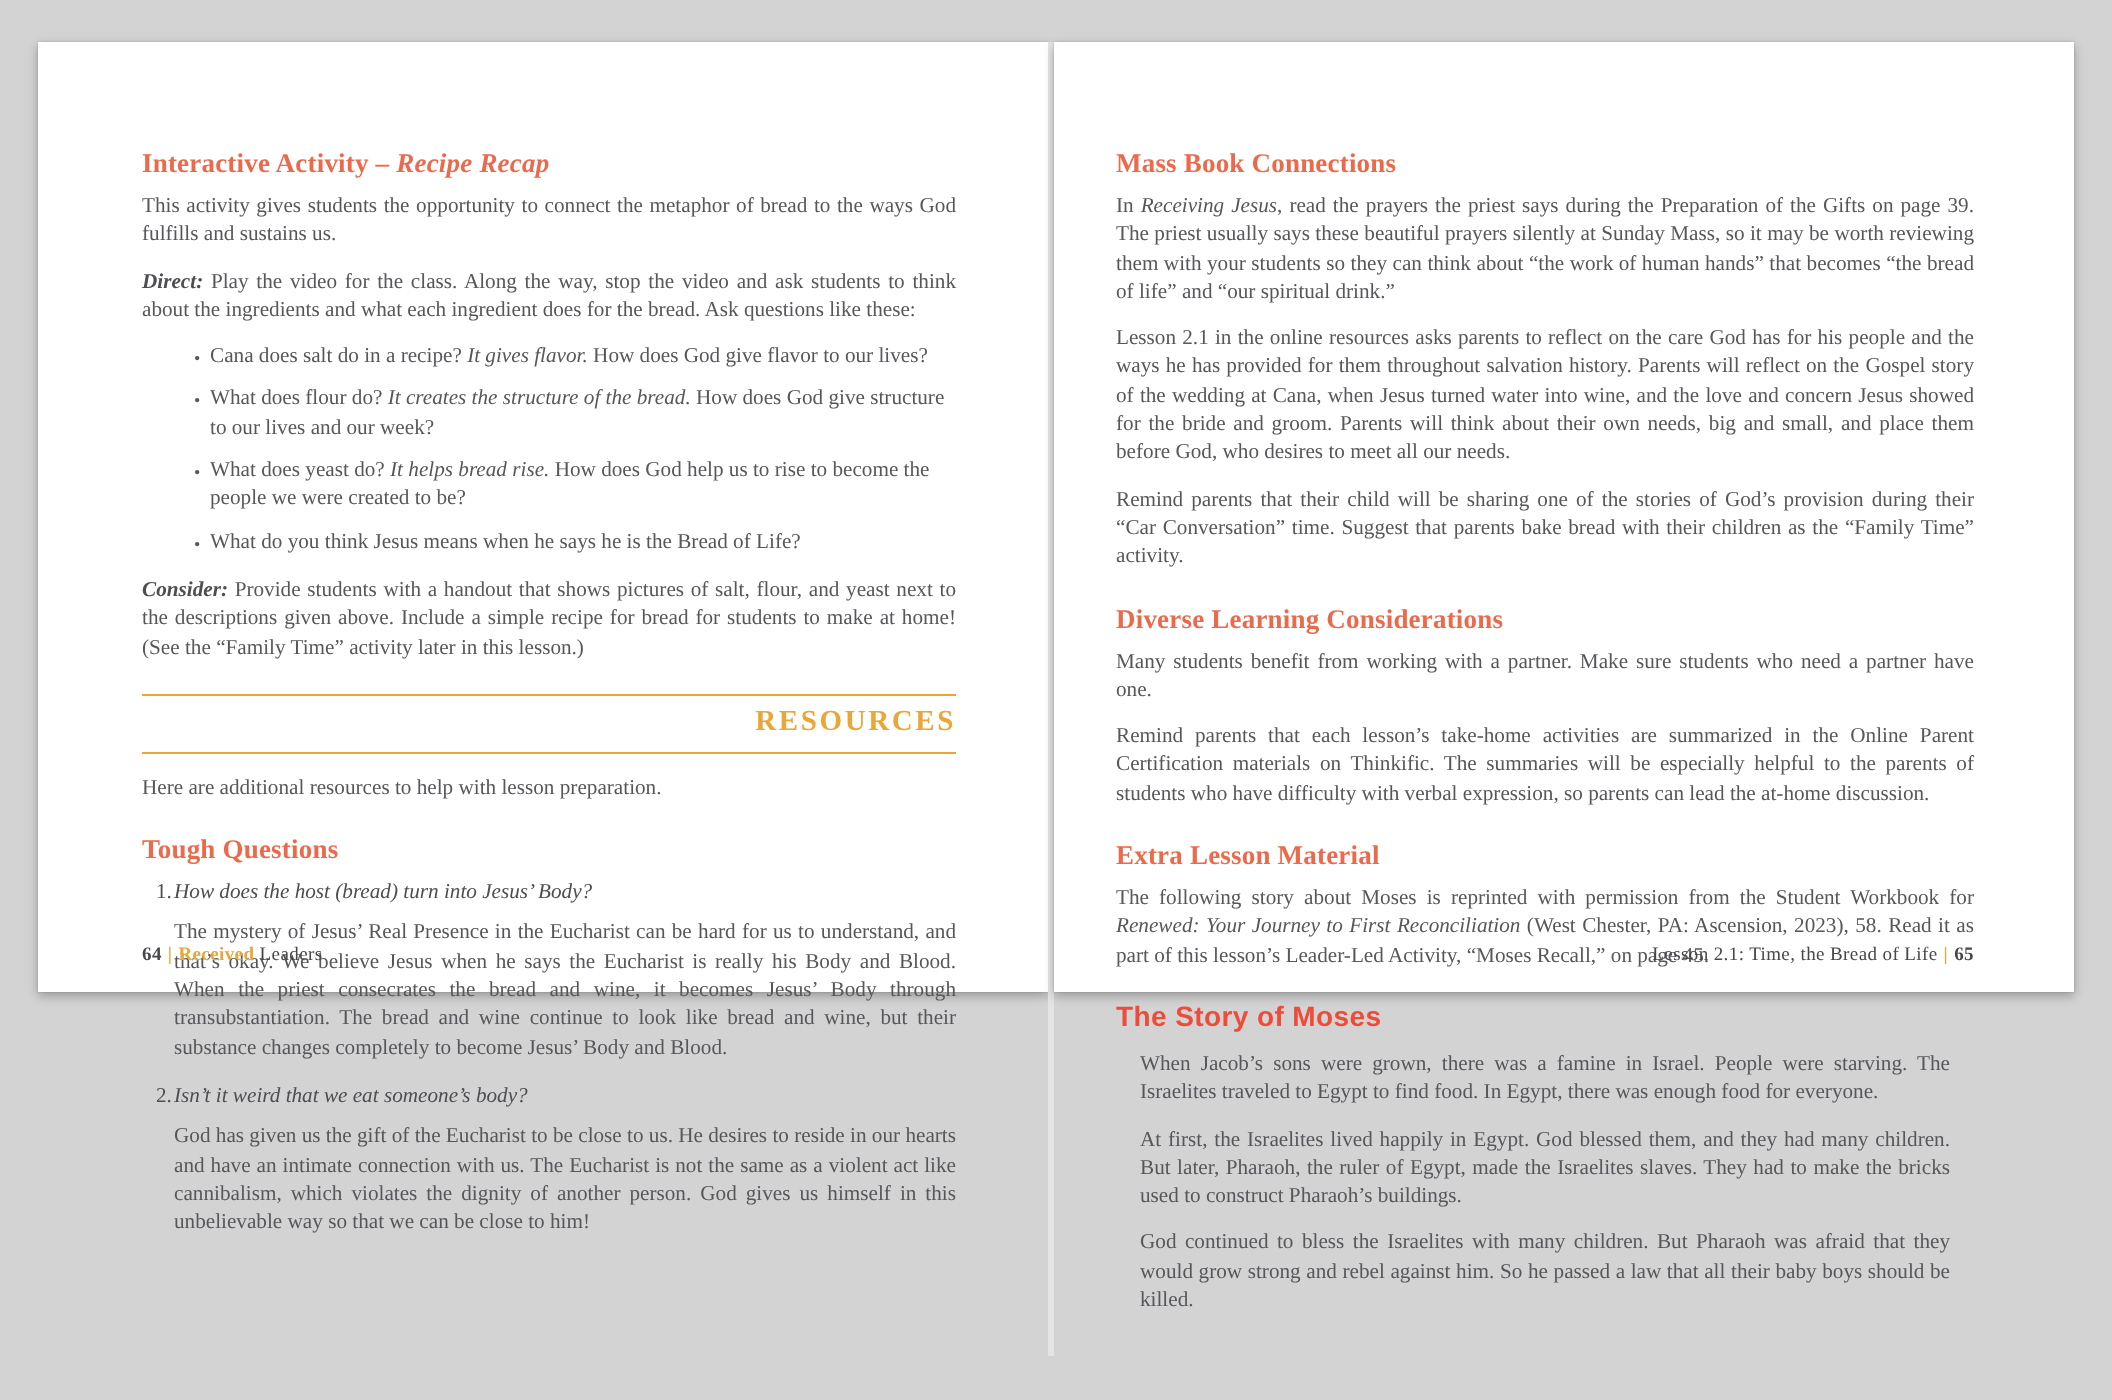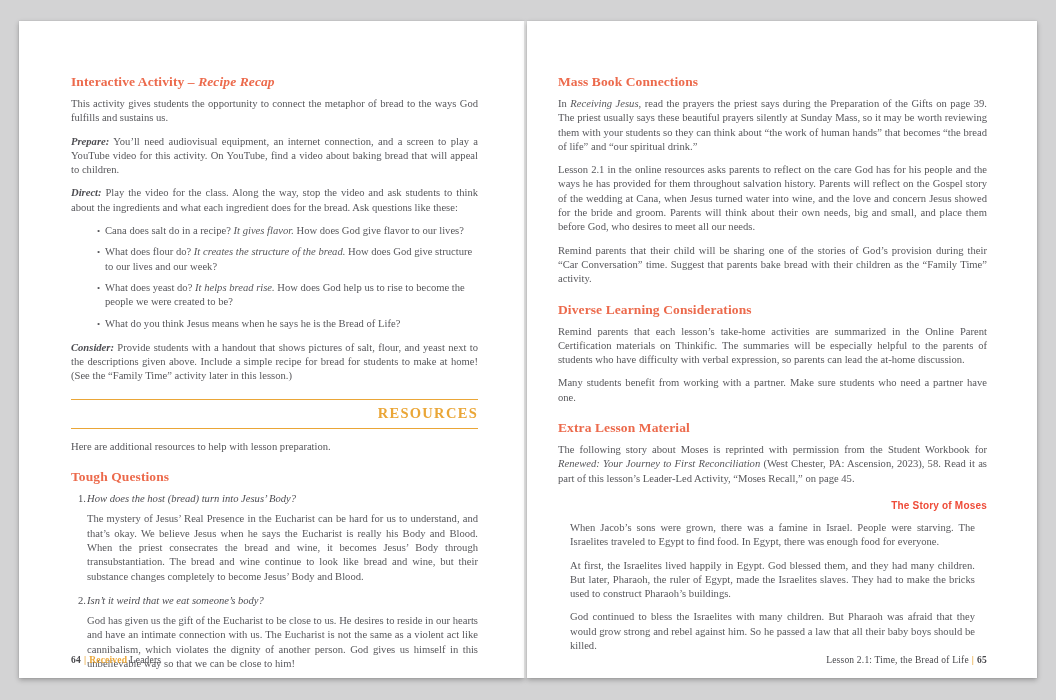--- a/index.html
+++ b/index.html
@@ -5,21 +5,21 @@
   * { box-sizing: border-box; }
   html, body { margin: 0; padding: 0; }
   body {
     width: 1056px; height: 700px;
     background: #d3d3d4;
     font-family: "Liberation Serif", "DejaVu Serif", serif;
     overflow: hidden;
   }
   .spread { position: relative; width: 1056px; height: 700px; }
   .page {
-    position: absolute; top: 21px; height: 657px; background: #ffffff;
+    position: absolute; top: 21px; height: 475px; background: #ffffff;
     box-shadow: 0 2px 5px rgba(0,0,0,0.28), 0 0 1px rgba(0,0,0,0.18);
   }
   .page-left  { left: 19px;  width: 505px; }
   .page-right { left: 527px; width: 510px; }
   .seam { position: absolute; top: 21px; left: 524px; width: 3px; height: 657px; background: #e4e4e4; }
 
   .content { position: relative; width: 100%; height: 100%; }
   .content-left  { padding: 53px 46px 0 52px; }
   .content-right { padding: 53px 50px 0 31px; }
 
@@ -58,22 +58,22 @@
 
   .q-head {
     font-size: 10.6px; line-height: 14.3px; margin: 0 0 6px 7px;
   }
   .q-num { color: #4d4d52; display: inline-block; width: 9px; }
   .q-text { font-weight: normal; font-style: italic; color: #4d4d52; }
   .q-body { margin: 0 0 10px 16px !important; }
 
   .story-title {
     font-family: "Liberation Sans", "DejaVu Sans", sans-serif;
-    font-size: 10px; font-weight: bold; color: #ee4b38;
-    text-align: right; margin: 14px 0 10px 0; letter-spacing: 0.2px;
+    font-size: 14px; font-weight: bold; color: #ee4b38;
+    text-align: left; margin: 14px 0 10px 0; letter-spacing: 0.2px;
   }
   .story-p { margin: 0 12px 9px 12px !important; }
 
   .footer {
     position: absolute; bottom: 13px; font-size: 9.5px; color: #47474b;
     letter-spacing: 0.2px; white-space: nowrap;
   }
   .footer-left { left: 52px; }
   .footer-right { right: 50px; text-align: right; }
   .pg-num { font-weight: bold; color: #47474b; }
@@ -85,21 +85,20 @@
 
 <div class="spread">
 
   <div class="page page-left">
     <div class="content content-left">
 
       <h2 class="sec"><span>Interactive Activity – </span><span class="it">Recipe Recap</span></h2>
 
       <p class="body j">This activity gives students the opportunity to connect the metaphor of bread to the ways God fulfills and sustains us.</p>
 
-      <p class="body j"><span class="lbl">Prepare:</span><span> You’ll need audiovisual equipment, an internet connection, and a screen to play a YouTube video for this activity. On YouTube, find a video about baking bread that will appeal to children.</span></p>
 
       <p class="body j"><span class="lbl">Direct:</span><span> Play the video for the class. Along the way, stop the video and ask students to think about the ingredients and what each ingredient does for the bread. Ask questions like these:</span></p>
 
       <ul class="bullets">
         <li><span>Cana does salt do in a recipe? </span><span class="it">It gives flavor.</span><span> How does God give flavor to our lives?</span></li>
         <li><span>What does flour do? </span><span class="it">It creates the structure of the bread.</span><span> How does God give structure to our lives and our week?</span></li>
         <li><span>What does yeast do? </span><span class="it">It helps bread rise.</span><span> How does God help us to rise to become the people we were created to be?</span></li>
         <li><span>What do you think Jesus means when he says he is the Bread of Life?</span><span class="it"></span><span></span></li>
       </ul>
 
@@ -132,22 +131,22 @@
   <div class="page page-right">
     <div class="content content-right">
 
       <h2 class="sec">Mass Book Connections</h2>
       <p class="body j"><span>In </span><span class="it">Receiving Jesus</span><span>, read the prayers the priest says during the Preparation of the Gifts on page 39. The priest usually says these beautiful prayers silently at Sunday Mass, so it may be worth reviewing them with your students so they can think about “the work of human hands” that becomes “the bread of life” and “our spiritual drink.”</span></p>
 
       <p class="body j">Lesson 2.1 in the online resources asks parents to reflect on the care God has for his people and the ways he has provided for them throughout salvation history. Parents will reflect on the Gospel story of the wedding at Cana, when Jesus turned water into wine, and the love and concern Jesus showed for the bride and groom. Parents will think about their own needs, big and small, and place them before God, who desires to meet all our needs.</p>
       <p class="body j">Remind parents that their child will be sharing one of the stories of God’s provision during their “Car Conversation” time. Suggest that parents bake bread with their children as the “Family Time” activity.</p>
 
       <h2 class="sec mt">Diverse Learning Considerations</h2>
+      <p class="body j">Many students benefit from working with a partner. Make sure students who need a partner have one.</p>
       <p class="body j">Remind parents that each lesson’s take-home activities are summarized in the Online Parent Certification materials on Thinkific. The summaries will be especially helpful to the parents of students who have difficulty with verbal expression, so parents can lead the at-home discussion.</p>
-      <p class="body j">Many students benefit from working with a partner. Make sure students who need a partner have one.</p>
 
       <h2 class="sec mt">Extra Lesson Material</h2>
       <p class="body j"><span>The following story about Moses is reprinted with permission from the Student Workbook for </span><span class="it">Renewed: Your Journey to First Reconciliation</span><span> (West Chester, PA: Ascension, 2023), 58. Read it as part of this lesson’s Leader-Led Activity, “Moses Recall,” on page 45.</span></p>
 
       <h2 class="story-title">The Story of Moses</h2>
       <p class="body j story-p">When Jacob’s sons were grown, there was a famine in Israel. People were starving. The Israelites traveled to Egypt to find food. In Egypt, there was enough food for everyone.</p>
       <p class="body j story-p">At first, the Israelites lived happily in Egypt. God blessed them, and they had many children. But later, Pharaoh, the ruler of Egypt, made the Israelites slaves. They had to make the bricks used to construct Pharaoh’s buildings.</p>
       <p class="body j story-p">God continued to bless the Israelites with many children. But Pharaoh was afraid that they would grow strong and rebel against him. So he passed a law that all their baby boys should be killed.</p>
 
       <div class="footer footer-right"><span>Lesson 2.1: Time, the Bread of Life</span><span class="gold-sep">|</span><span class="pg-num">65</span></div>

